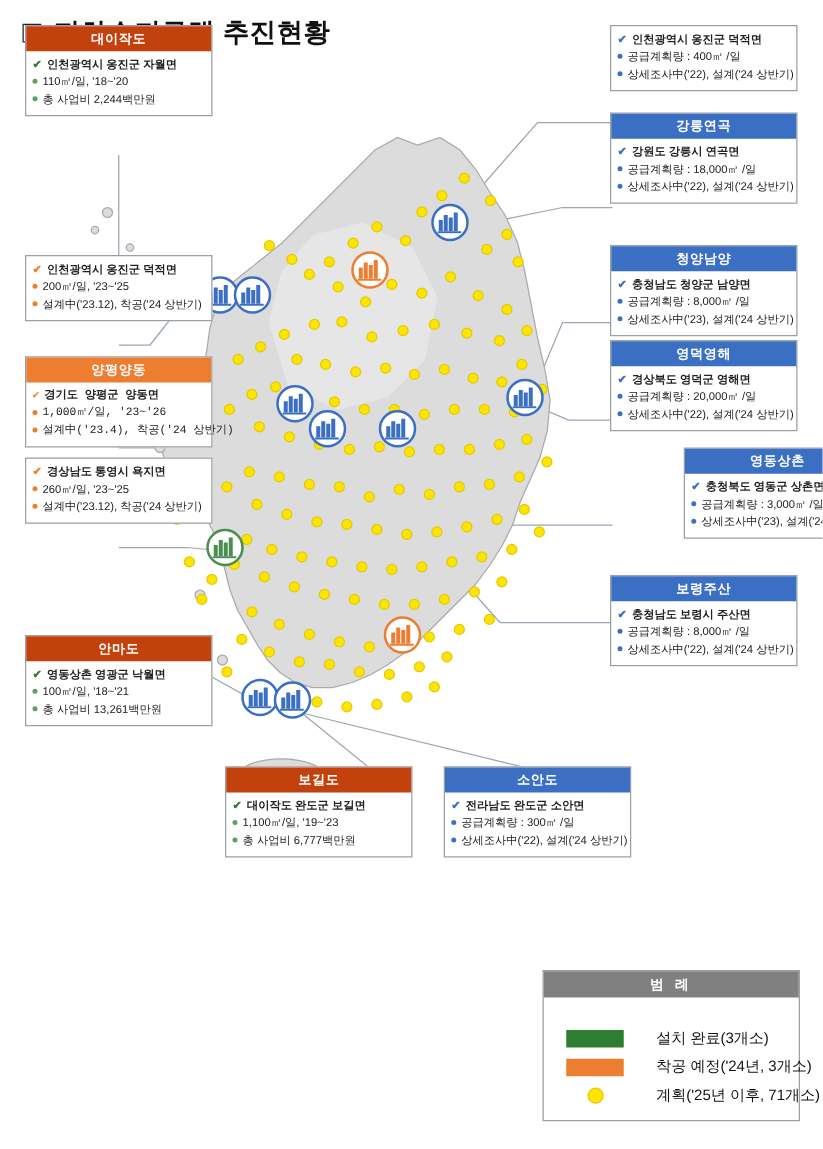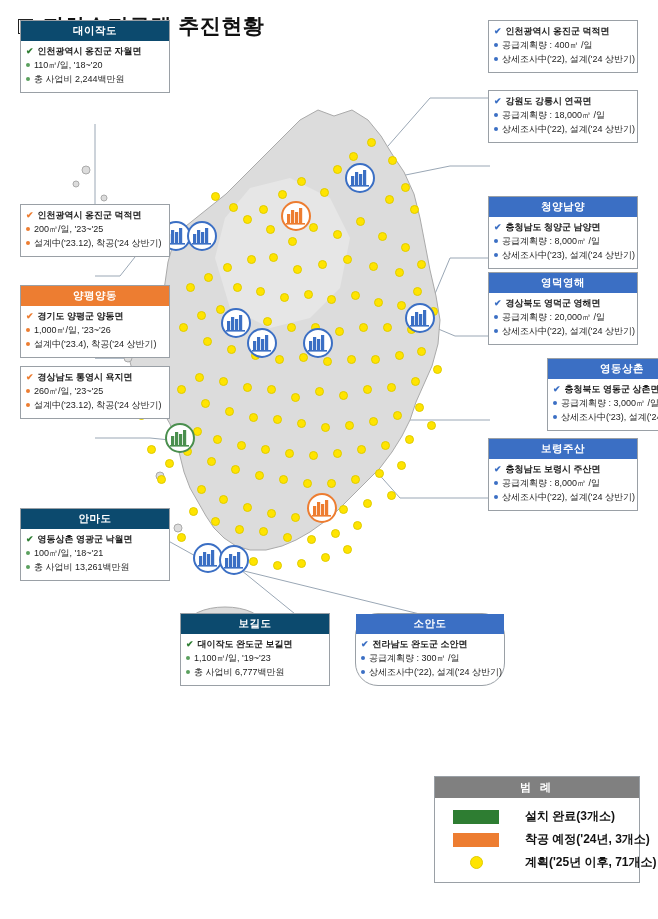--- a/index.html
+++ b/index.html
@@ -58,21 +58,21 @@
     box-shadow: 0 0 0 0 rgba(0,0,0,0);
   }
   .card .card-head {
     text-align: center;
     font-size: 10.5px;
     font-weight: bold;
     color: #ffffff;
     padding: 3px 0 3px;
     letter-spacing: 0.5px;
   }
-  .card.green .card-head { background: #0c4a6e; }
+  .card.green .card-head { background: #c2410c; }
   .card.orange .card-head { background: #ed7d31; }
   .card.blue .card-head { background: #3b6fc4; }
 
   .card .card-body {
     padding: 4px 5px 5px 5px;
   }
   .card .line {
     display: flex;
     align-items: flex-start;
     gap: 4px;
@@ -137,21 +137,21 @@
   }
   #legend-head {
     background: #808080;
     color: #fff;
     text-align: center;
     font-size: 11px;
     font-weight: bold;
     letter-spacing: 3px;
     padding: 3px 0;
   }
-  #legend-body { padding: 7px 0 8px; font-weight: bold; }
+  #legend-body { padding: 21px 0 8px; }
   .legend-row {
     display: flex;
     align-items: center;
     height: 23px;
     padding-left: 18px;
   }
   .legend-swatch {
     width: 46px; height: 14px;
     flex: 0 0 auto;
   }
@@ -514,21 +514,21 @@
         <div class="line">
           <span class="bullet dot"></span>
           <span>200㎥/일, '23~'25</span>
         </div>
         <div class="line">
           <span class="bullet dot"></span>
           <span>설계中('23.12), 착공('24 상반기)</span>
         </div>
       </div>
     </div>
-    <div class="card orange" style="left: 20px; top: 285px;">
+    <div class="card orange" style="left: 20px; top: 285px; font-family: Liberation Mono, monospace;">
       <div class="card-head">양평양동</div>
       <div class="card-body">
         <div class="line first">
           <span class="bullet check">✔</span>
           <span>경기도 양평군 양동면</span>
         </div>
         <div class="line">
           <span class="bullet dot"></span>
           <span>1,000㎥/일, '23~'26</span>
         </div>
@@ -581,21 +581,21 @@
         <div class="line">
           <span class="bullet dot"></span>
           <span>1,100㎥/일, '19~'23</span>
         </div>
         <div class="line">
           <span class="bullet dot"></span>
           <span>총 사업비 6,777백만원</span>
         </div>
       </div>
     </div>
-    <div class="card blue" style="left: 355px; top: 613px; border-radius: 23px;">
+    <div class="card blue" style="left: 355px; top: 613px;">
       <div class="card-head">소안도</div>
       <div class="card-body">
         <div class="line first">
           <span class="bullet check">✔</span>
           <span>전라남도 완도군 소안면</span>
         </div>
         <div class="line">
           <span class="bullet dot"></span>
           <span>공급계획량 : 300㎥ /일</span>
         </div>
@@ -615,20 +615,21 @@
           <span class="bullet dot"></span>
           <span>공급계획량 : 400㎥ /일</span>
         </div>
         <div class="line">
           <span class="bullet dot"></span>
           <span>상세조사中('22), 설계('24 상반기)</span>
         </div>
       </div>
     </div>
     <div class="card blue" style="left: 488px; top: 90px;">
+      <div class="card-head">강릉연곡</div>
       <div class="card-body">
         <div class="line first">
           <span class="bullet check">✔</span>
           <span>강원도 강릉시 연곡면</span>
         </div>
         <div class="line">
           <span class="bullet dot"></span>
           <span>공급계획량 : 18,000㎥ /일</span>
         </div>
         <div class="line">
@@ -681,21 +682,21 @@
         <div class="line">
           <span class="bullet dot"></span>
           <span>공급계획량 : 3,000㎥ /일</span>
         </div>
         <div class="line">
           <span class="bullet dot"></span>
           <span>상세조사中('23), 설계('24 상반기)</span>
         </div>
       </div>
     </div>
-    <div class="card blue" style="left: 488px; top: 438px;">
+    <div class="card blue" style="left: 488px; top: 460px;">
       <div class="card-head">보령주산</div>
       <div class="card-body">
         <div class="line first">
           <span class="bullet check">✔</span>
           <span>충청남도 보령시 주산면</span>
         </div>
         <div class="line">
           <span class="bullet dot"></span>
           <span>공급계획량 : 8,000㎥ /일</span>
         </div>

